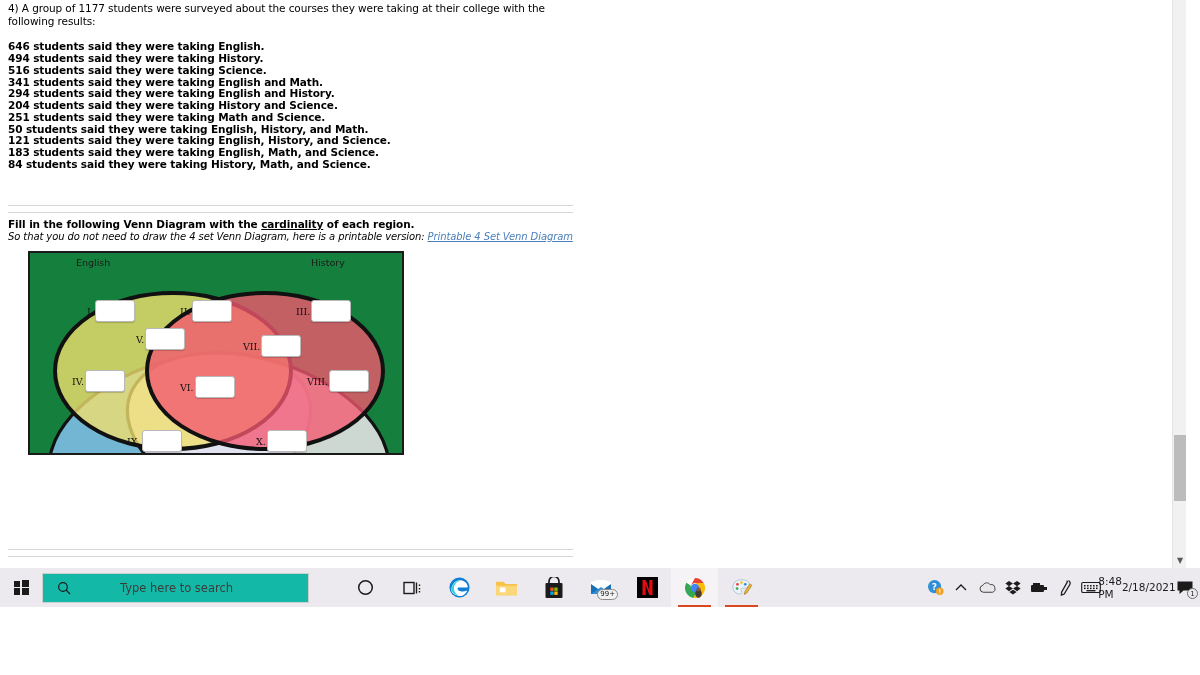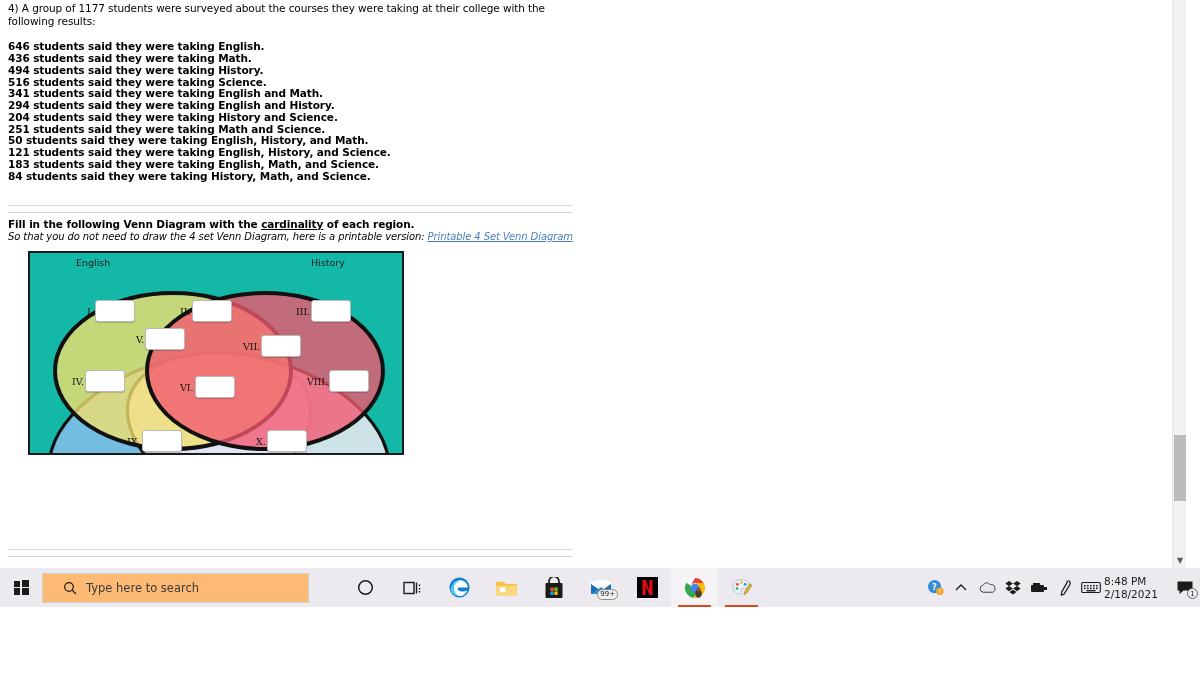--- a/index.html
+++ b/index.html
@@ -60,21 +60,21 @@
   #tail-text {
     position:absolute; left:8px; top:566px;
     font-size:10.5px; font-weight:bold; color:#000;
     letter-spacing:-0.1px;
   }
 
   
   #venn {
     position:absolute; left:28px; top:251px;
     width:376px; height:204px;
-    background:#14b8a6;
+    background:#15803d;
     border:2px solid #1a1a1a;
     overflow:hidden;
   }
   #venn svg { position:absolute; left:0; top:0; }
 
   .setlabel {
     position:absolute;
     font-size:9.5px; color:#1a1a1a;
     font-family:"DejaVu Sans", sans-serif;
     white-space:nowrap;
@@ -158,24 +158,25 @@
     position:absolute; background:#1b1b1b; display:block;
   }
   .win-logo i:nth-child(1){ left:0;  top:1px; width:6.5px; height:6.3px; }
   .win-logo i:nth-child(2){ left:8px;top:0;   width:7px;   height:7px; }
   .win-logo i:nth-child(3){ left:0;  top:8.3px;width:6.5px;height:6.3px; }
   .win-logo i:nth-child(4){ left:8px;top:8px; width:7px;   height:7px; }
 
   #search-box {
     margin-left:0px;
     width:267px; height:30px;
-    background:#fdba74;
+    background:#14b8a6;
     border:1px solid #cfcfcf;
     display:flex; align-items:center;
-    padding-left:20px;
+    padding-left:14px;
+    gap:40px;
   }
   #search-text {
     margin-left:9px; font-size:11.5px; color:#3c3c3c;
   }
   .sicon { color:#1a1a1a; }
 
   .tb-icon {
     width:47px; height:39px;
     display:flex; align-items:center; justify-content:center;
     position:relative;
@@ -195,22 +196,22 @@
     position:absolute; right:0; top:0; height:39px;
     display:flex; align-items:center;
   }
   .tray-ico {
     width:26px; height:39px;
     display:flex; align-items:center; justify-content:center;
     color:#1e1e1e;
   }
   #clock {
     width:66px; height:39px;
-    display:flex; flex-direction:column;
-    justify-content:center;
+    display:flex; flex-direction:row;
+    align-items:center; justify-content:center;
     font-size:10.5px; color:#1b1b1b; line-height:13px;
   }
   #notif {
     width:30px; height:39px;
     display:flex; align-items:center; justify-content:center;
     position:relative;
   }
   #notif-badge {
     position:absolute; right:2px; bottom:8px;
     width:11px; height:11px; border-radius:50%;
@@ -231,21 +232,20 @@
 </style>
 </head>
 <body>
 
 <div id="page">
 
   <div id="doc">
     <div class="q-intro">4) A group of 1177 students were surveyed about the courses they were taking at their college with the following results:</div>
     <div class="facts" id="facts-list">
         <div>646 students said they were taking English.</div>
-        <div>436 students said they were taking Math.</div>
         <div>494 students said they were taking History.</div>
         <div>516 students said they were taking Science.</div>
         <div>341 students said they were taking English and Math.</div>
         <div>294 students said they were taking English and History.</div>
         <div>204 students said they were taking History and Science.</div>
         <div>251 students said they were taking Math and Science.</div>
         <div>50 students said they were taking English, History, and Math.</div>
         <div>121 students said they were taking English, History, and Science.</div>
         <div>183 students said they were taking English, Math, and Science.</div>
         <div>84 students said they were taking History, Math, and Science.</div>

